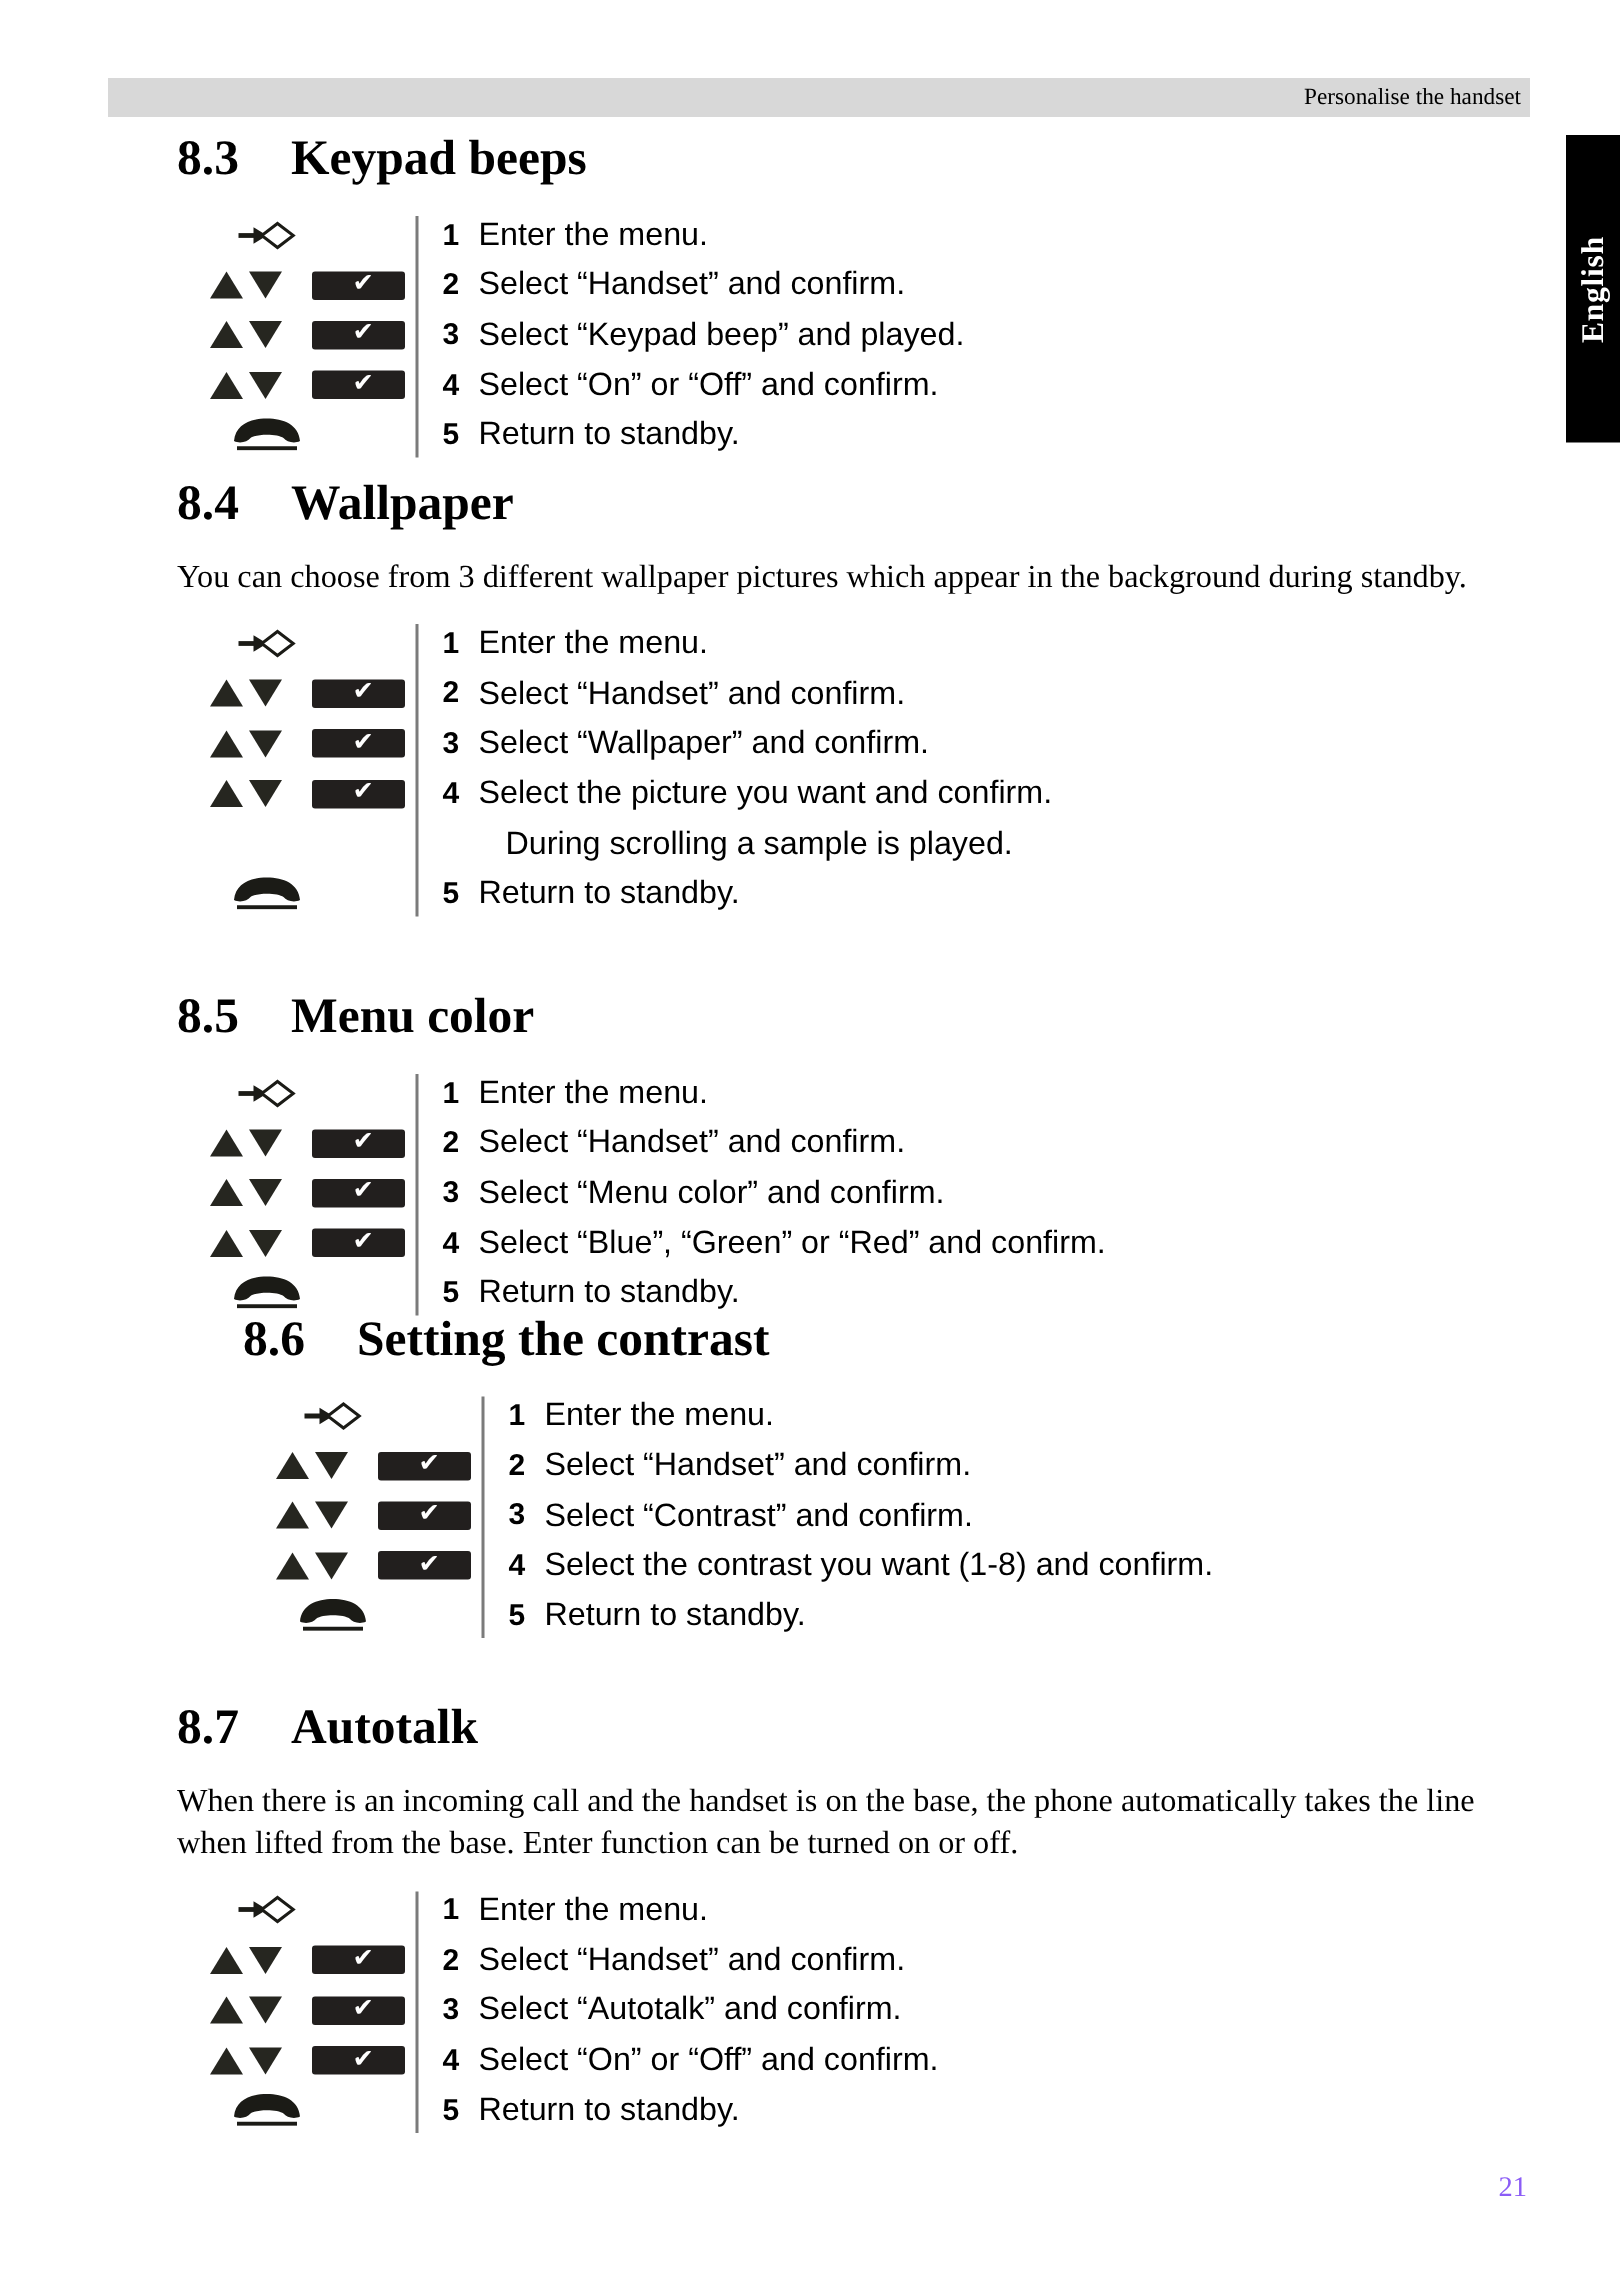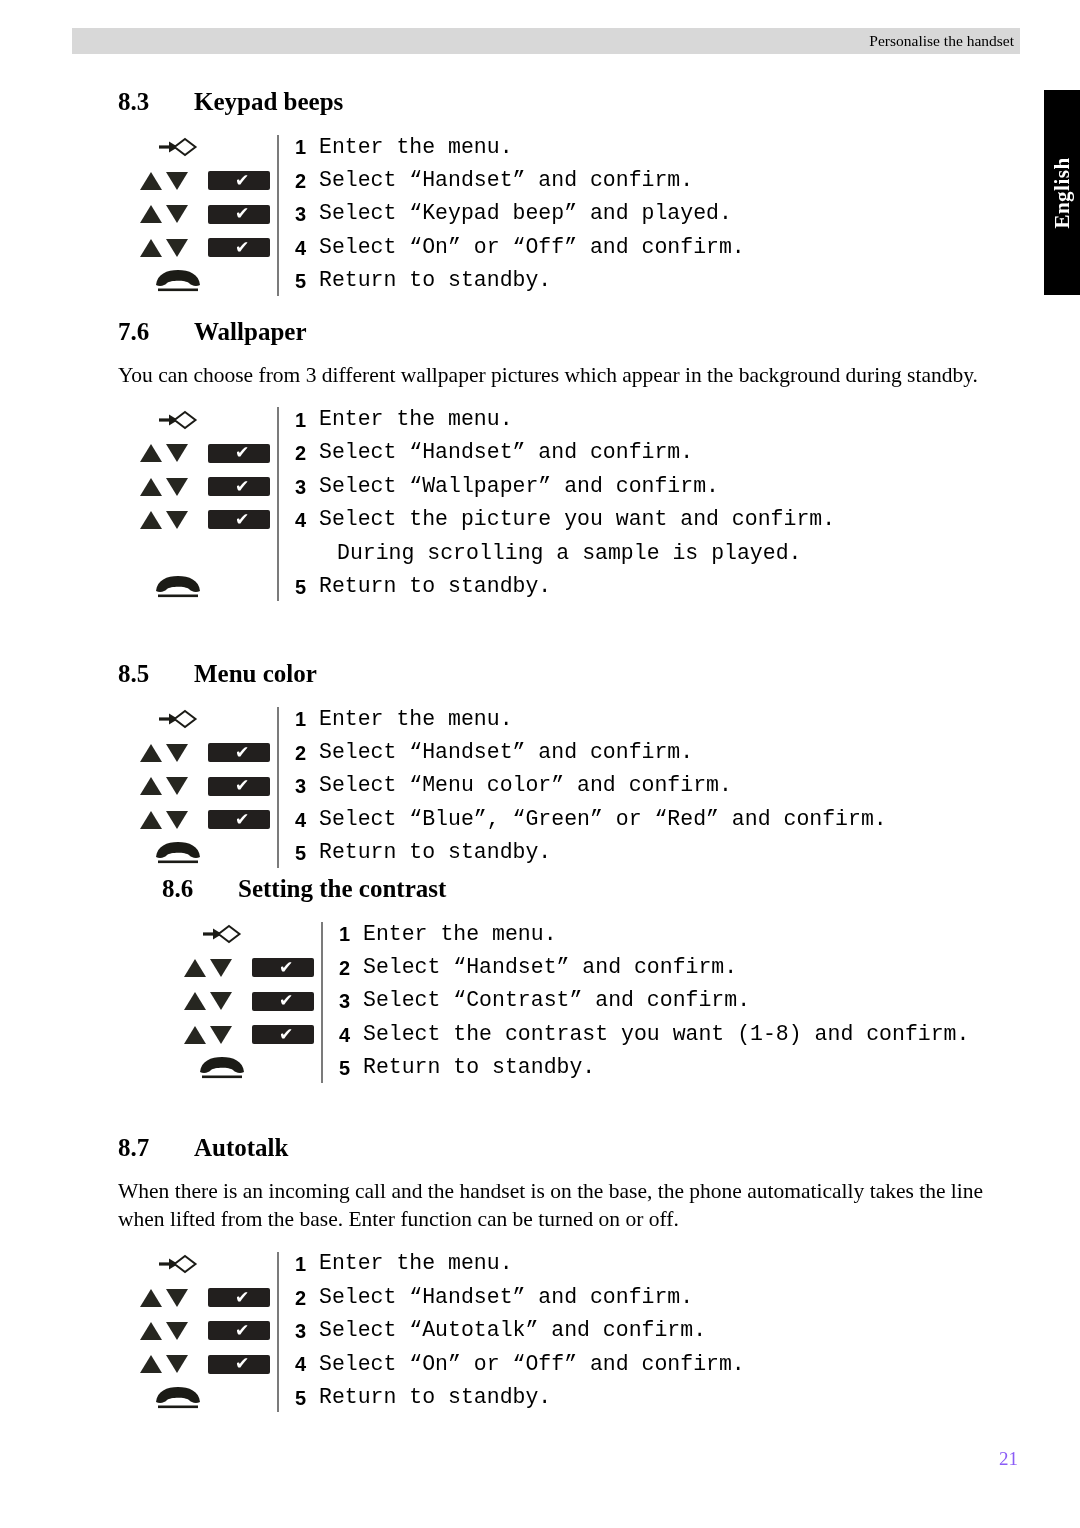--- a/index.html
+++ b/index.html
@@ -13,21 +13,21 @@
     position: relative;
     overflow: hidden;
     font-family: "Liberation Serif", serif;
     color: #000000;
   }
 
   
   .header-band {
     position: absolute;
     left: 72px;
-    top: 28px;
+    top: 52px;
     width: 948px;
     height: 26px;
     background: #d8d8d8;
   }
   .header-band .header-text {
     position: absolute;
     right: 6px;
     top: 50%;
     transform: translateY(-50%);
     font-family: "Liberation Serif", serif;
@@ -72,21 +72,21 @@
   .section {
     position: absolute;
     left: 118px;
     width: 900px;
   }
 
   h2.heading {
     margin: 0;
     font-family: "Liberation Serif", serif;
     font-weight: bold;
-    font-size: 25px;
+    font-size: 33px;
     line-height: 1.15;
     white-space: nowrap;
   }
   h2.heading .num {
     display: inline-block;
     width: 76px;
   }
 
   p.intro {
     margin: 14px 0 0 0;
@@ -130,21 +130,21 @@
     padding-left: 18px;
     box-sizing: border-box;
     font-family: "Liberation Sans", sans-serif;
     font-weight: bold;
     font-size: 20px;
     line-height: 1;
     color: #000;
   }
   .steptext {
     flex: 1 1 auto;
-    font-family: Liberation Mono, monospace;
+    font-family: Liberation Sans, sans-serif;
     font-size: 21.5px;
     line-height: 1;
     color: #000;
     white-space: nowrap;
   }
   .steptext.note {
     padding-left: 18px;
   }
 
   
@@ -283,21 +283,21 @@
                   <path d="M4 17 C5 6, 15 2, 26 2 C37 2, 47 6, 48 17 C44 19, 39 17.5, 37 15 C33.5 12, 18.5 12, 15 15 C13 17.5, 8 19, 4 17 Z" fill="#1b1b16"></path>
                   <rect x="6" y="20.5" width="40" height="2.6" fill="#1b1b16"></rect>
                 </svg></span>
             </span>
             <span class="stepnum">5</span>
             <span class="steptext">Return to standby.</span>
           </div>
         </div>
       </div>
       <div class="section" style="top: 318px;">
-        <h2 class="heading"><span class="num">7.6</span><span>Wallpaper</span></h2>
+        <h2 class="heading"><span class="num">8.4</span><span>Wallpaper</span></h2>
         <p class="intro">You can choose from 3 different wallpaper pictures which appear in the background during standby.</p>
         <div class="proc">
           <div class="rule"></div>
           <div class="proc-row">
             <span class="keys">
               <span class="key-menu"><svg width="40" height="22" viewBox="0 0 40 22">
                   <path d="M1 11 H14" stroke="#1b1b16" stroke-width="3.2" fill="none"></path>
                   <path d="M11 5.5 L20 11 L11 16.5 Z" fill="#1b1b16"></path>
                   <path d="M27 3 L37.5 11 L27 19 L16.5 11 Z" fill="#ffffff" stroke="#1b1b16" stroke-width="2"></path>
                 </svg></span>

